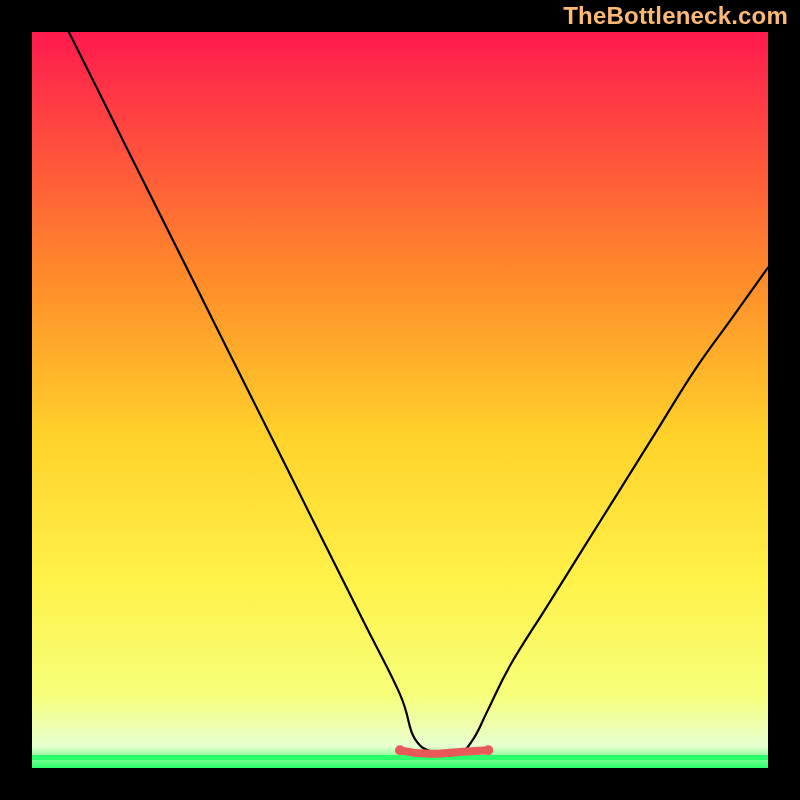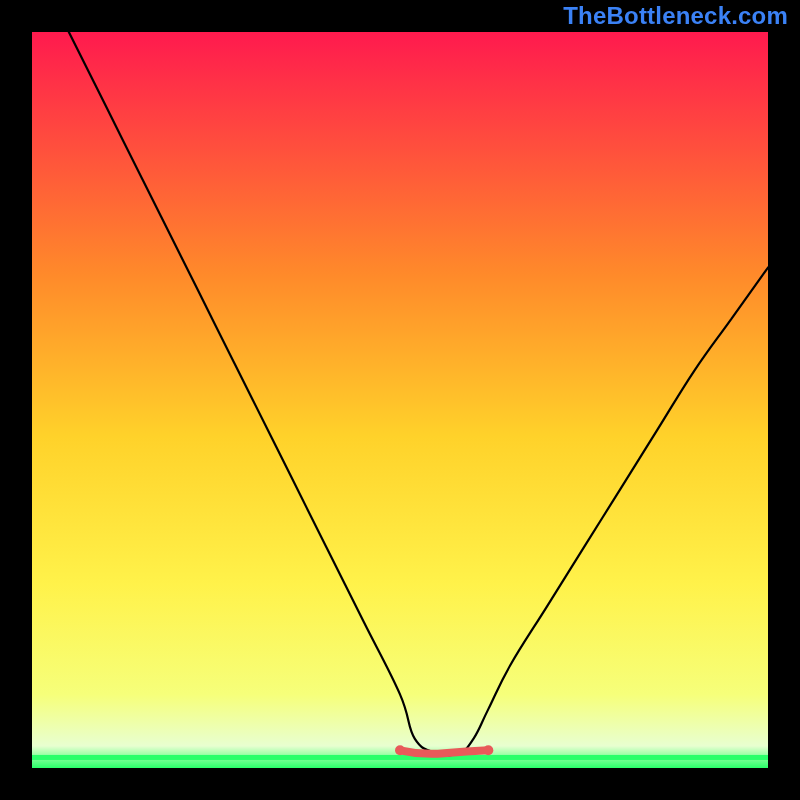--- a/index.html
+++ b/index.html
@@ -14,21 +14,21 @@
   .frame {
     position: relative;
     width: 800px;
     height: 800px;
     background: #000;
   }
   .watermark {
     position: absolute;
     top: 2px;
     right: 12px;
-    color: #3b82f6;
+    color: #fdba74;
     font-size: 24px;
     font-weight: 600;
     letter-spacing: 0.2px;
     user-select: none;
   }
   svg {
     position: absolute;
     top: 0;
     left: 0;
   }

